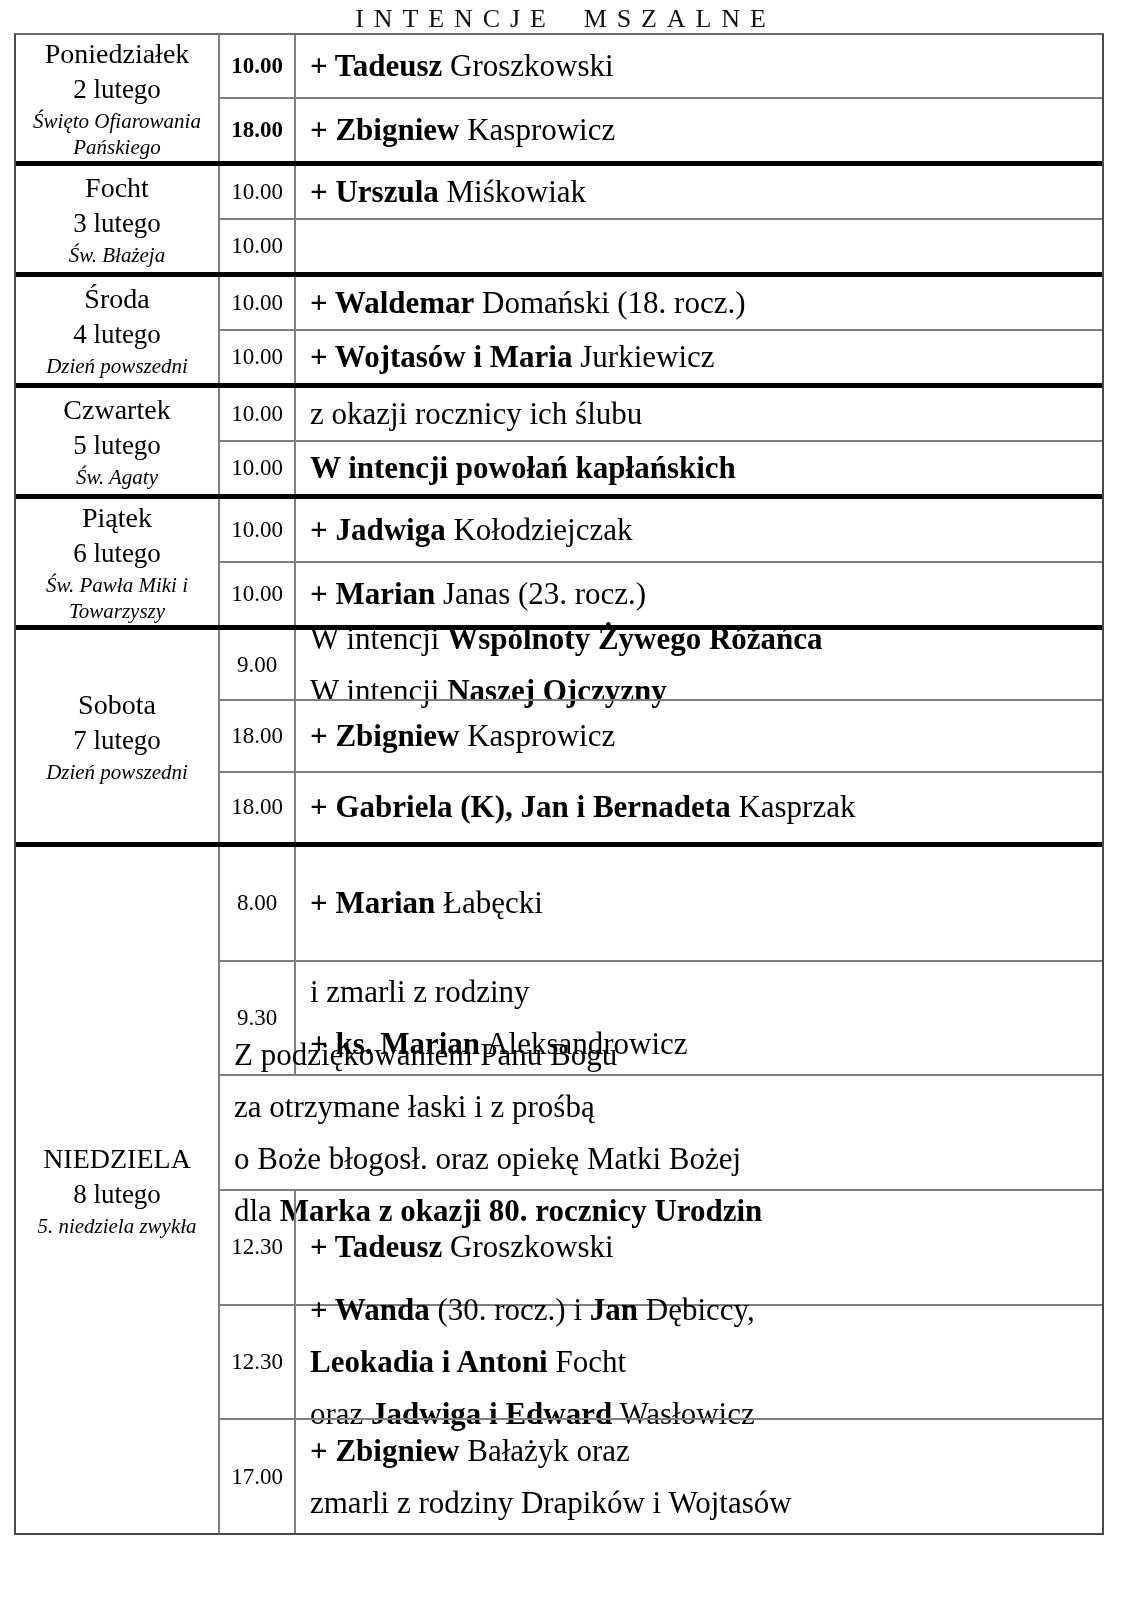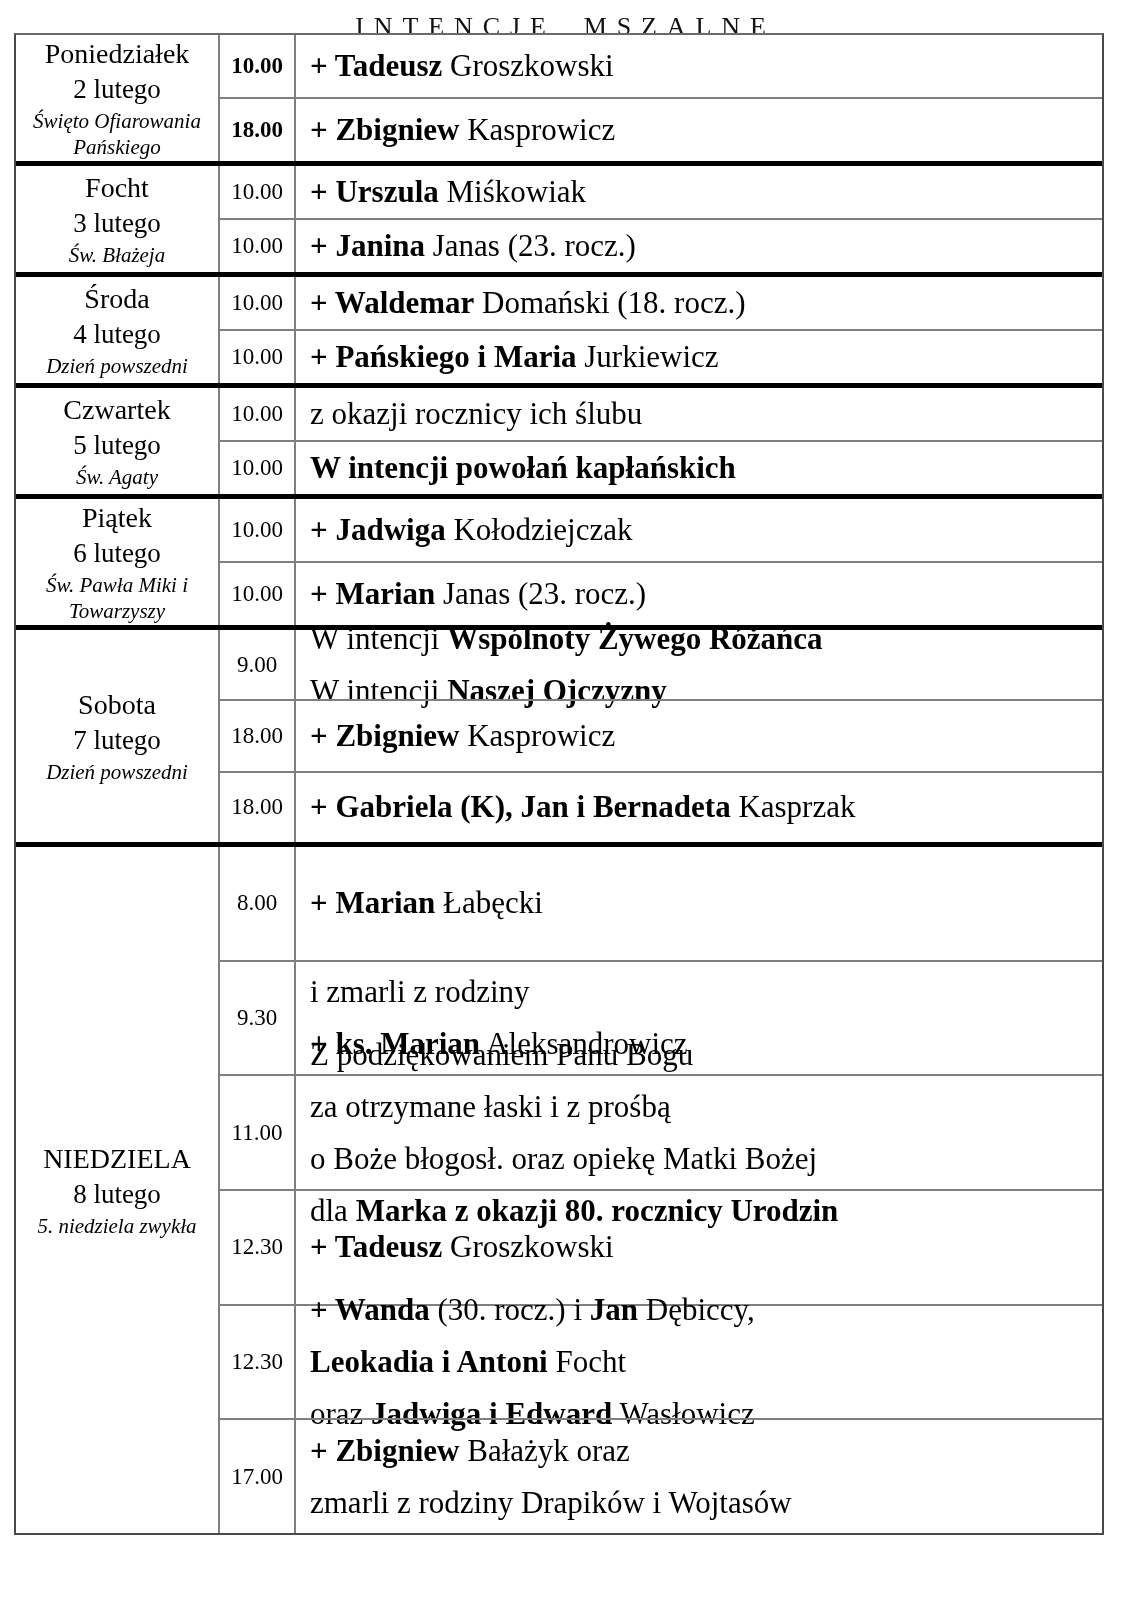--- a/index.html
+++ b/index.html
@@ -8,21 +8,21 @@
     width:1131px;
     height:1600px;
     background:#ffffff;
     font-family:"Liberation Serif","DejaVu Serif",serif;
     color:#000000;
     overflow:hidden;
   }
   .title{
     width:1090px;
     margin:0 auto;
-    padding-top:12px;
+    padding-top:4px;
     text-align:center;
     font-size:26px;
     letter-spacing:0.38em;
     word-spacing:0.45em;
     color:#111;
   }
   .mass-table{
     position:absolute;
     left:14px;
     top:33px;
@@ -122,44 +122,41 @@
       </div>
       <div class="mass-rows">
         <div class="mass-row">
           <div class="time-cell">10.00</div>
           <div class="intention-cell">
             <div class="line"><span class="seg b">+ Urszula</span><span class="seg"> Miśkowiak</span></div>
           </div>
         </div>
         <div class="mass-row">
           <div class="time-cell">10.00</div>
-          <div class="intention-cell">
-            <div class="line"><span class="seg b">+ Janina</span><span class="seg"> Janas (23. rocz.)</span></div>
-          </div>
         </div>
       </div>
     </section>
 
     <section class="day-group">
       <div class="day-cell">
         <div class="day-name">Środa</div>
         <div class="day-date">4 lutego</div>
         <div class="day-feast">Dzień powszedni</div>
       </div>
       <div class="mass-rows">
         <div class="mass-row">
           <div class="time-cell">10.00</div>
           <div class="intention-cell">
             <div class="line"><span class="seg b">+ Waldemar</span><span class="seg"> Domański (18. rocz.)</span></div>
           </div>
         </div>
         <div class="mass-row">
           <div class="time-cell">10.00</div>
           <div class="intention-cell">
-            <div class="line"><span class="seg b">+ Pańskiego i Maria</span><span class="seg"> Jurkiewicz</span></div>
+            <div class="line"><span class="seg b">+ Wojtasów i Maria</span><span class="seg"> Jurkiewicz</span></div>
           </div>
         </div>
       </div>
     </section>
 
     <section class="day-group">
       <div class="day-cell">
         <div class="day-name">Czwartek</div>
         <div class="day-date">5 lutego</div>
         <div class="day-feast">Św. Agaty</div>
@@ -245,21 +242,20 @@
           </div>
         </div>
         <div class="mass-row">
           <div class="time-cell">9.30</div>
           <div class="intention-cell">
             <div class="line"><span class="seg">i zmarli z rodziny</span></div>
             <div class="line"><span class="seg b">+ ks. Marian</span><span class="seg"> Aleksandrowicz</span></div>
           </div>
         </div>
         <div class="mass-row">
-          <div class="time-cell">11.00</div>
           <div class="intention-cell">
             <div class="line"><span class="seg">Z podziękowaniem Panu Bogu</span></div>
             <div class="line"><span class="seg">za otrzymane łaski i z prośbą</span></div>
             <div class="line"><span class="seg">o Boże błogosł. oraz opiekę Matki Bożej</span></div>
             <div class="line"><span class="seg">dla </span><span class="seg b">Marka z okazji 80. rocznicy Urodzin</span></div>
           </div>
         </div>
         <div class="mass-row">
           <div class="time-cell">12.30</div>
           <div class="intention-cell">

